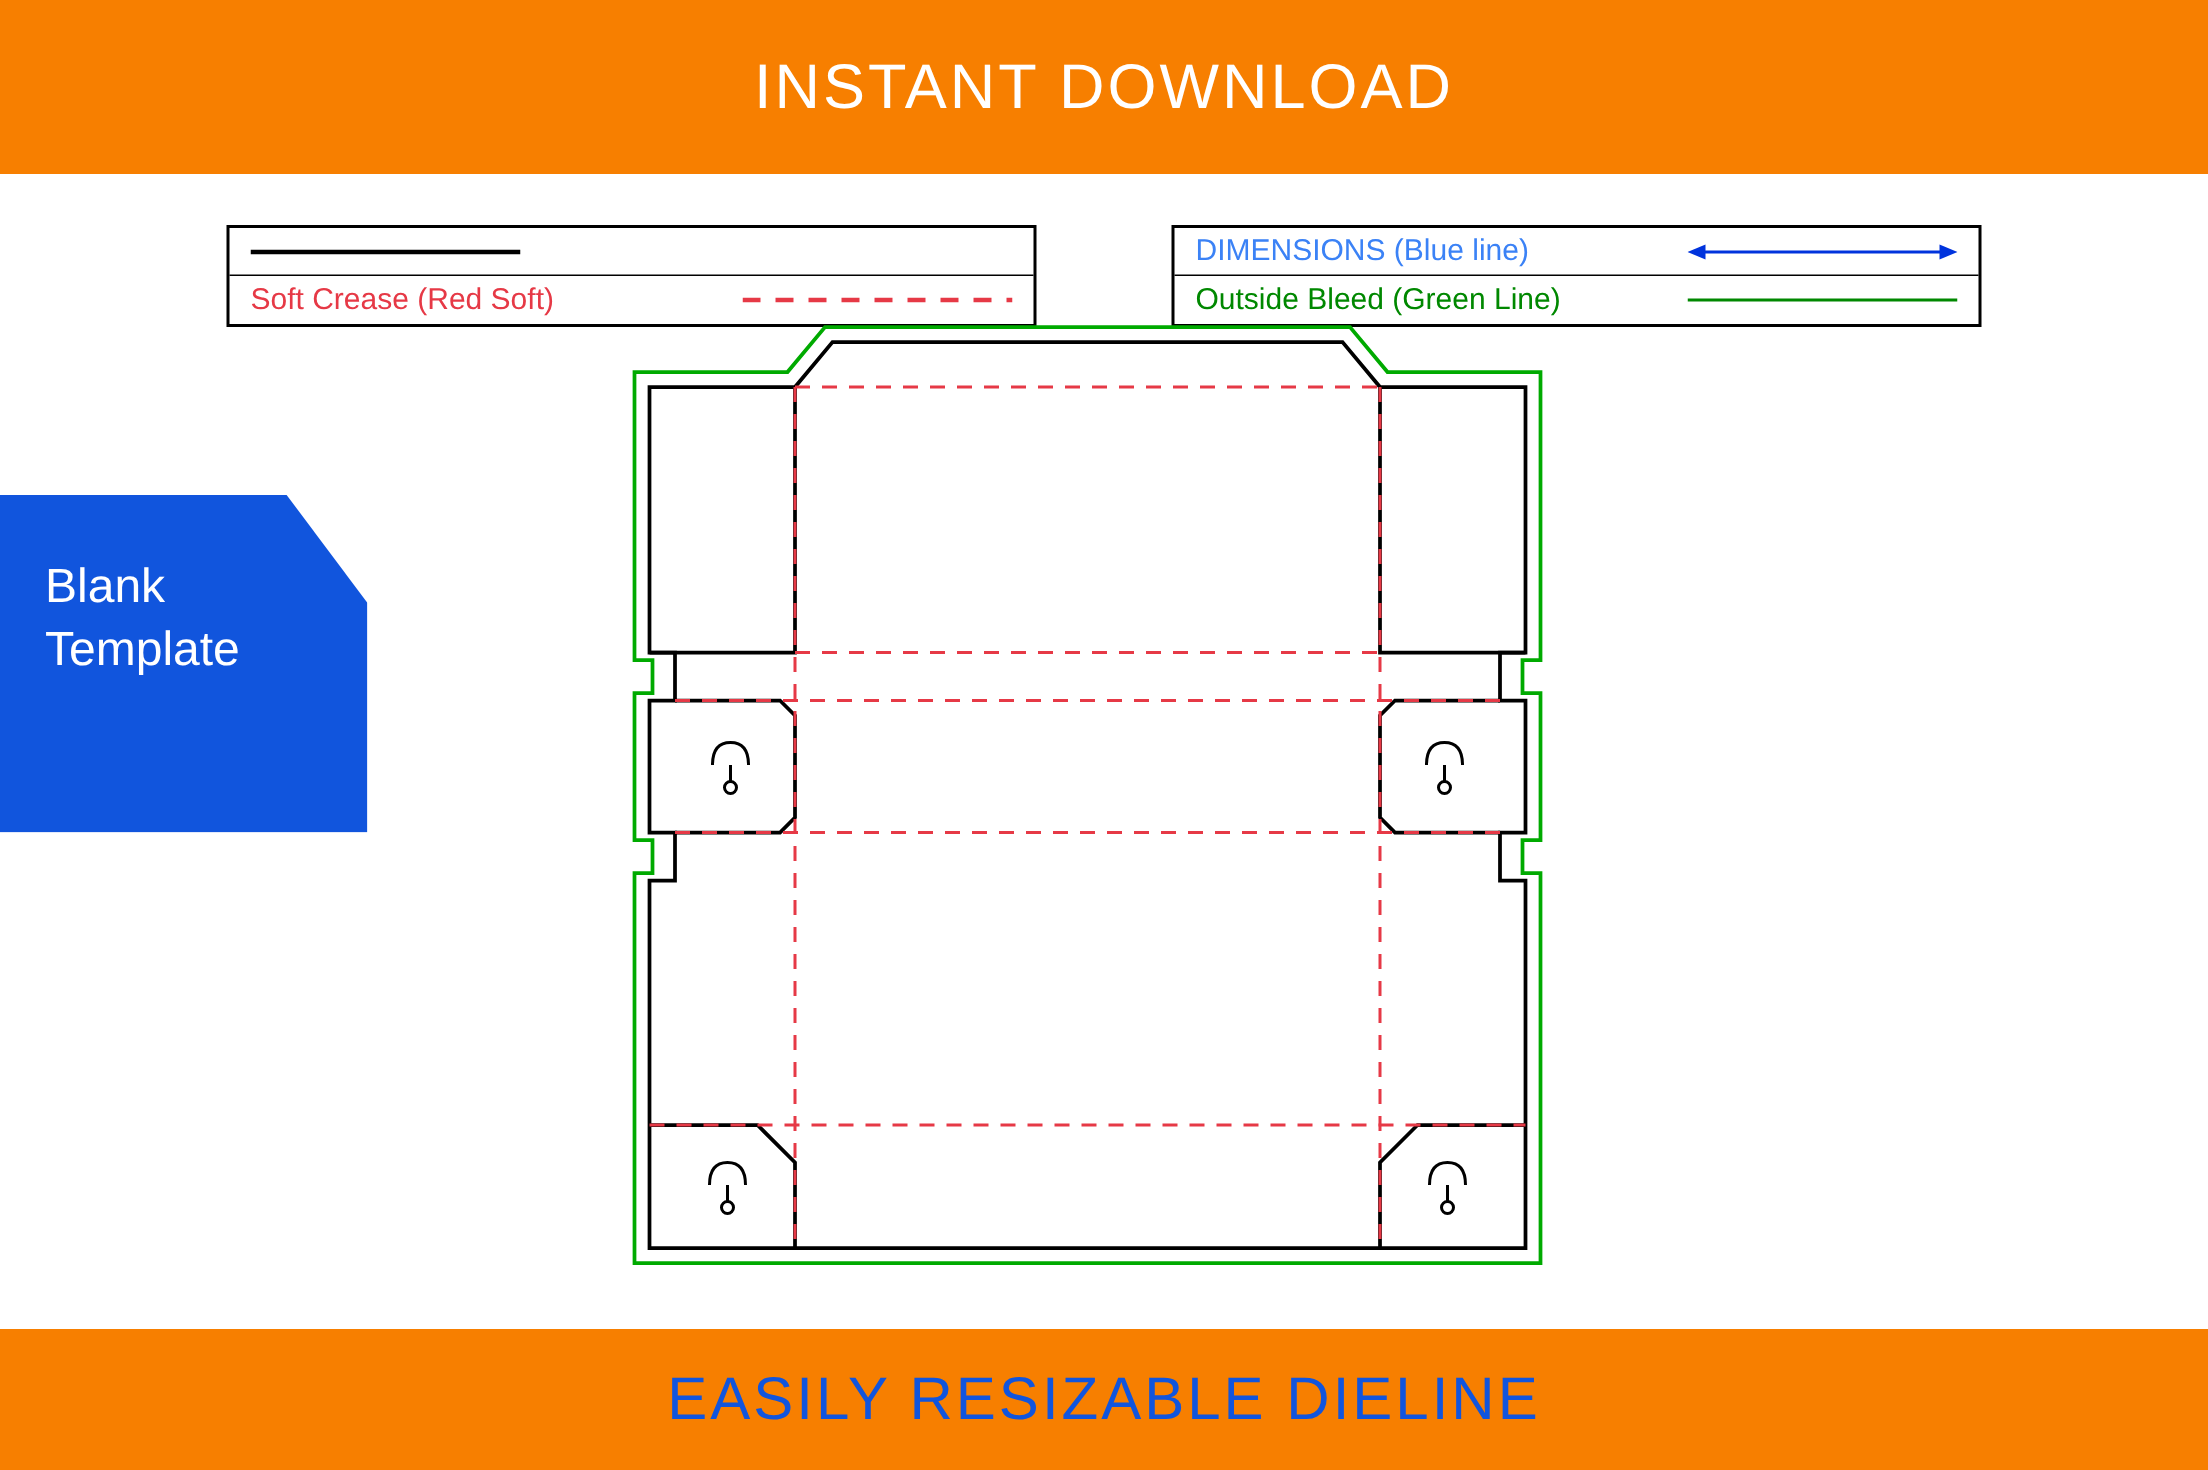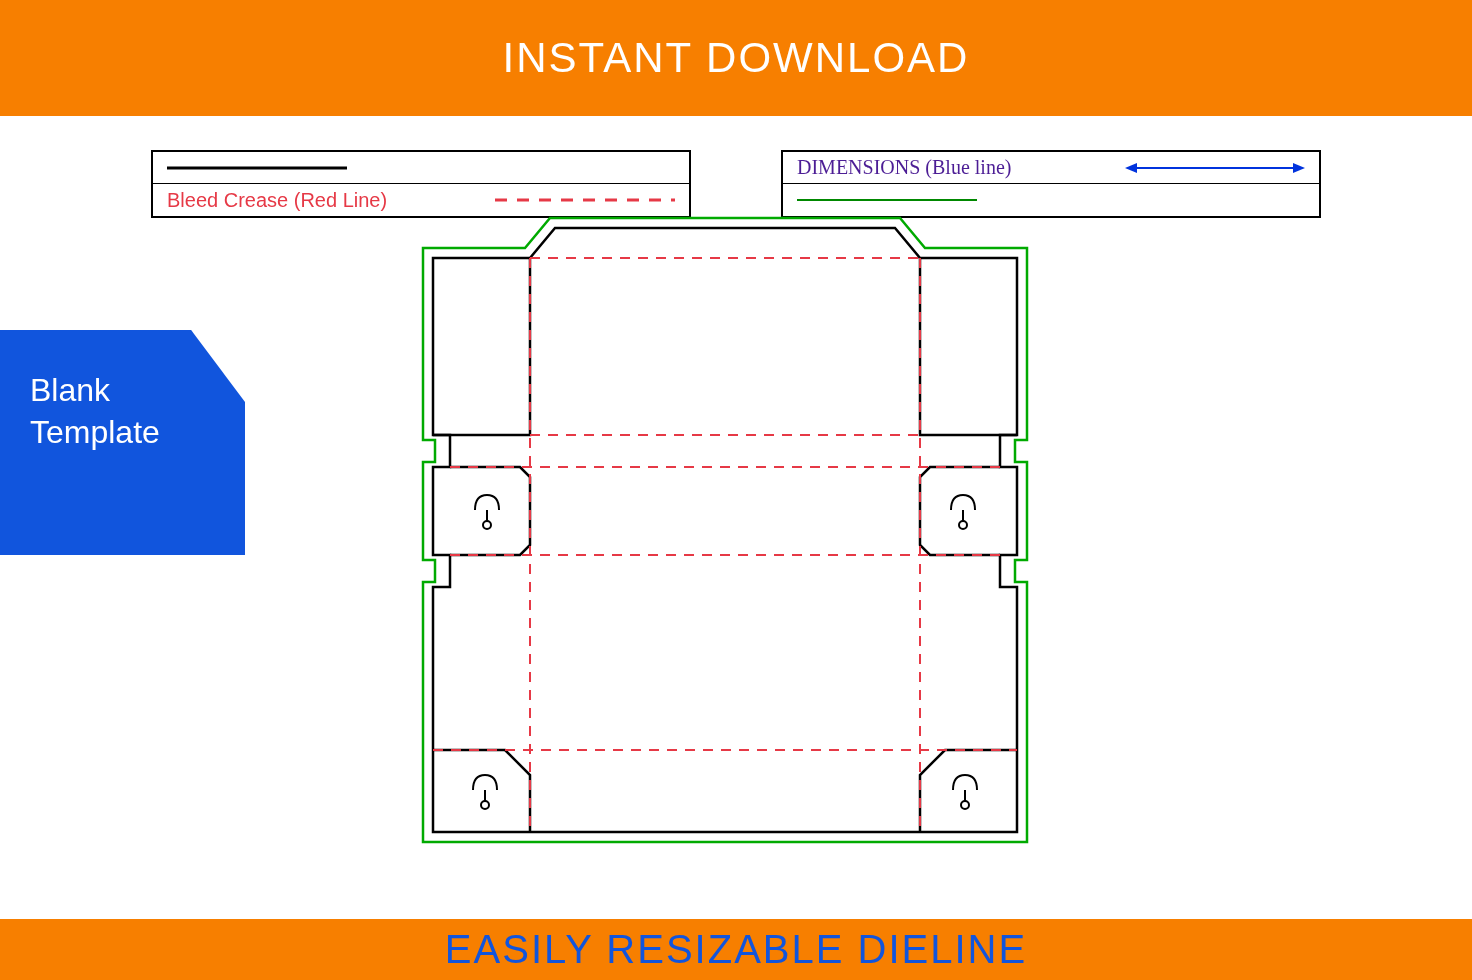--- a/index.html
+++ b/index.html
@@ -12,65 +12,66 @@
   .legend-box { border: 2px solid #000; width: 540px; }
   .legend-row { display: flex; align-items: center; height: 32px; padding: 0 14px; }
   .legend-row:first-child { border-bottom: 1px solid #000; }
   .legend-label { font-size: 20px; flex: 1; }
   .legend-sample { width: 180px; display: flex; align-items: center; justify-content: center; }
   
   .side-badge { position: absolute; left: 0; top: 330px; width: 245px; height: 225px; background: #1155dd; color: #fff; padding: 40px 4px 20px 30px; font-size: 32px; font-weight: 400; line-height: 1.3; clip-path: polygon(0 0, 78% 0, 100% 32%, 100% 100%, 0 100%); }
   
   .diagram-area { position: absolute; left: 415px; top: 210px; width: 620px; height: 640px; }
   
-  .bottom-banner { position: absolute; bottom: 0; left: 0; right: 0; background: #f77f00; height: 61px; display: flex; align-items: center; justify-content: center; }
+  .bottom-banner { position: absolute; bottom: 0; left: 0; right: 0; background: #f77f00; height: 94px; display: flex; align-items: center; justify-content: center; }
   .bottom-banner-text { color: #1155dd; font-size: 40px; font-weight: 500; letter-spacing: 2px; }
   
   .black-text { color: #000; }
   .red-text { color: #e63946; }
-  .blue-text { color: #4c1d95; font-family: Liberation Serif, serif; }
+  .blue-text { color: #3b82f6; }
   .green-text { color: #008800; }
 </style>
 </head>
 <body>
 
 <div class="top-banner">
   <span class="top-banner-text">INSTANT DOWNLOAD</span>
 </div>
 
 <div class="legend-area">
   <div class="legend-box">
     <div class="legend-row">
       <span class="legend-sample">
         <svg width="180" height="4">
             <line x1="0" y1="2" x2="180" y2="2" stroke="#000" stroke-width="3"></line>
           </svg>
       </span>
     </div>
     <div class="legend-row">
-      <span class="legend-label red-text">Bleed Crease (Red Line)</span>
+      <span class="legend-label red-text">Soft Crease (Red Soft)</span>
       <span class="legend-sample">
         <svg width="180" height="4">
             <line x1="0" y1="2" x2="180" y2="2" stroke="#e63946" stroke-width="3" stroke-dasharray="12,10"></line>
           </svg>
       </span>
     </div>
   </div>
   <div class="legend-box">
     <div class="legend-row">
       <span class="legend-label blue-text">DIMENSIONS (Blue line)</span>
       <span class="legend-sample">
         <svg width="180" height="14">
           <line x1="8" y1="7" x2="172" y2="7" stroke="#0033dd" stroke-width="2"></line>
           <polygon points="0,7 12,2 12,12" fill="#0033dd"></polygon>
           <polygon points="180,7 168,2 168,12" fill="#0033dd"></polygon>
         </svg>
       </span>
     </div>
     <div class="legend-row">
+      <span class="legend-label green-text">Outside Bleed (Green Line)</span>
       <span class="legend-sample">
         <svg width="180" height="4">
             <line x1="0" y1="2" x2="180" y2="2" stroke="#008800" stroke-width="2"></line>
           </svg>
       </span>
     </div>
   </div>
 </div>
 
 <div class="side-badge">

